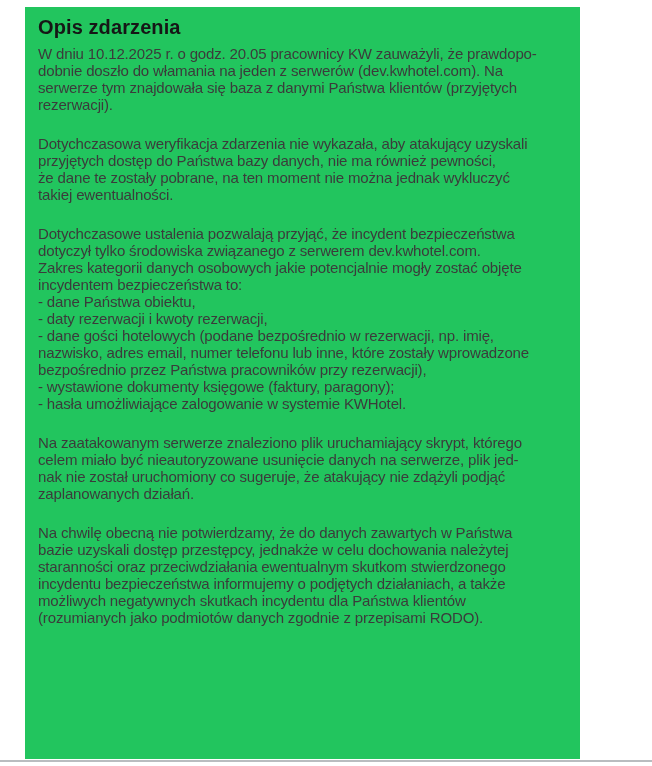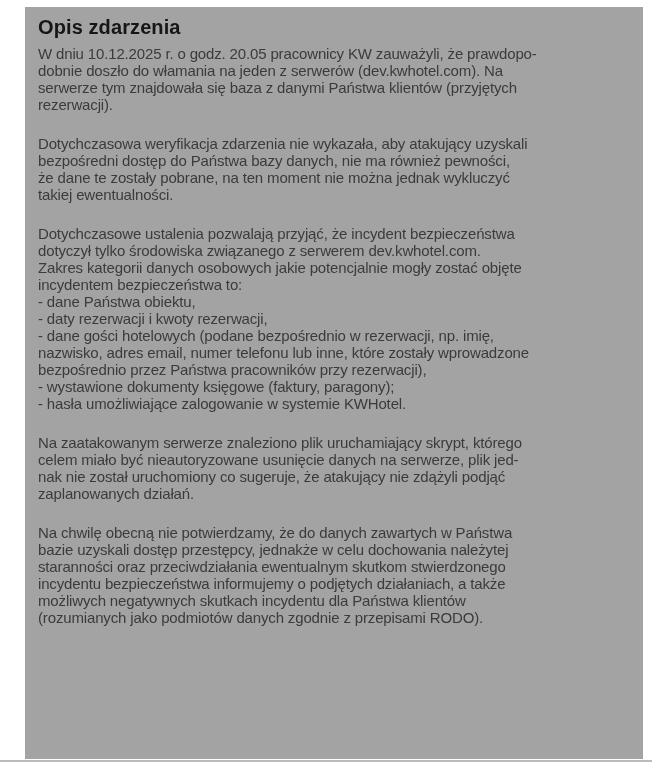--- a/index.html
+++ b/index.html
@@ -11,23 +11,23 @@
     height: 766px;
     background: #ffffff;
     overflow: hidden;
     position: relative;
     font-family: "Liberation Sans", "DejaVu Sans", sans-serif;
   }
   .content-panel {
     position: absolute;
     left: 25px;
     top: 7px;
-    width: 618px;
+    width: 555px;
     height: 752px;
-    background: #a3a3a3;
+    background: #22c55e;
     box-sizing: border-box;
     padding: 7px 12px 0 13px;
     overflow: hidden;
   }
   .section-heading {
     font-size: 20px;
     font-weight: 700;
     color: #161616;
     letter-spacing: 0.1px;
     margin: 0 0 5px 0;
@@ -56,21 +56,21 @@
 <div class="content-panel">
 
   <h1 class="section-heading">Opis zdarzenia</h1>
 
   <p class="para">W dniu 10.12.2025 r. o godz. 20.05 pracownicy KW zauważyli, że prawdopo-
 dobnie doszło do włamania na jeden z serwerów (dev.kwhotel.com). Na
 serwerze tym znajdowała się baza z danymi Państwa klientów (przyjętych
 rezerwacji).</p>
 
   <p class="para">Dotychczasowa weryfikacja zdarzenia nie wykazała, aby atakujący uzyskali
-bezpośredni dostęp do Państwa bazy danych, nie ma również pewności,
+przyjętych dostęp do Państwa bazy danych, nie ma również pewności,
 że dane te zostały pobrane, na ten moment nie można jednak wykluczyć
 takiej ewentualności.</p>
 
   <p class="para">Dotychczasowe ustalenia pozwalają przyjąć, że incydent bezpieczeństwa
 dotyczył tylko środowiska związanego z serwerem dev.kwhotel.com.
 Zakres kategorii danych osobowych jakie potencjalnie mogły zostać objęte
 incydentem bezpieczeństwa to:
 - dane Państwa obiektu,
 - daty rezerwacji i kwoty rezerwacji,
 - dane gości hotelowych (podane bezpośrednio w rezerwacji, np. imię,

